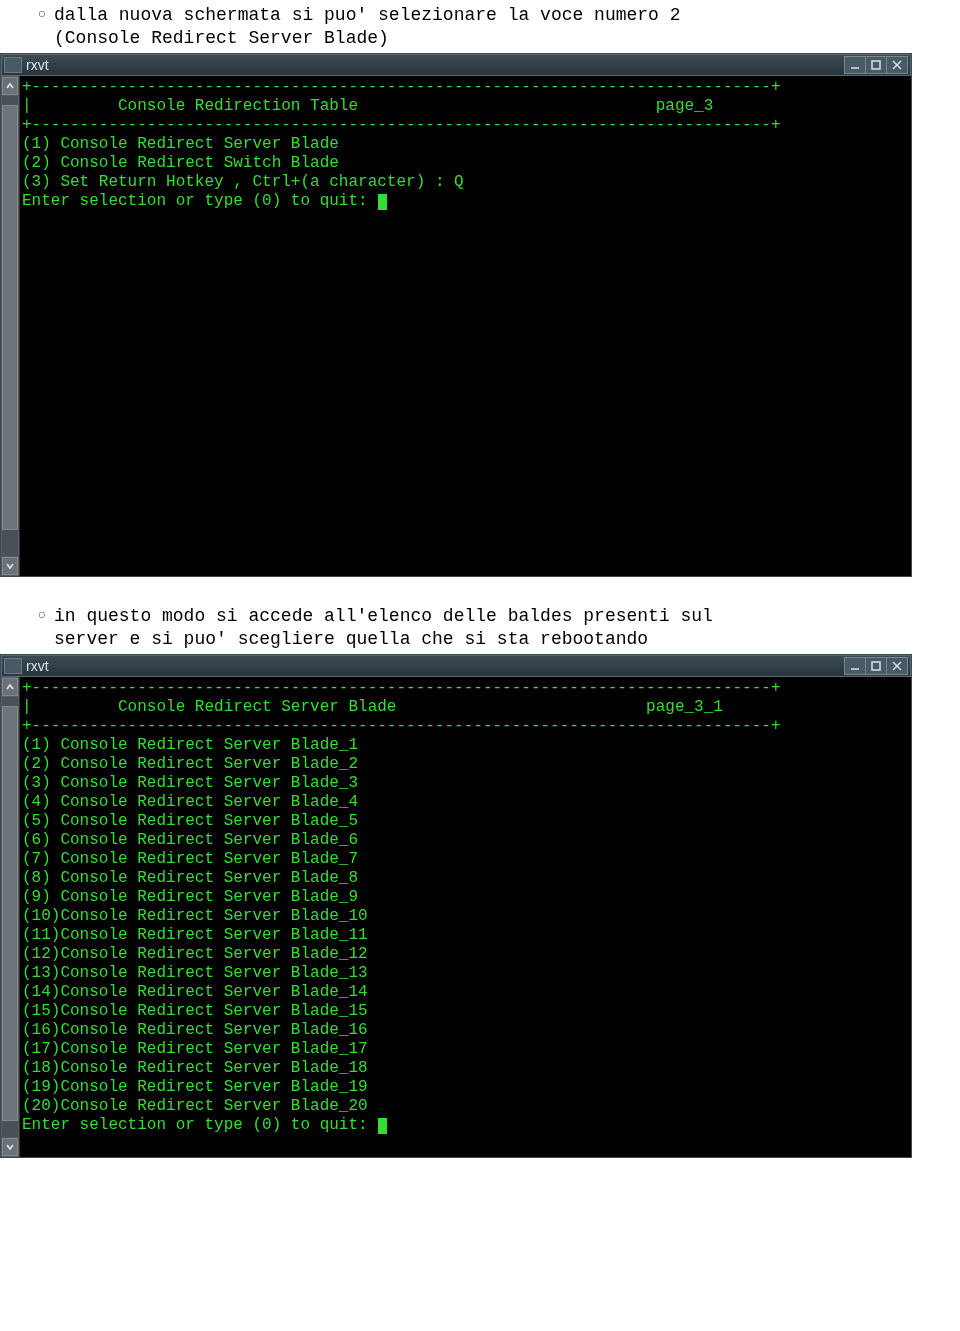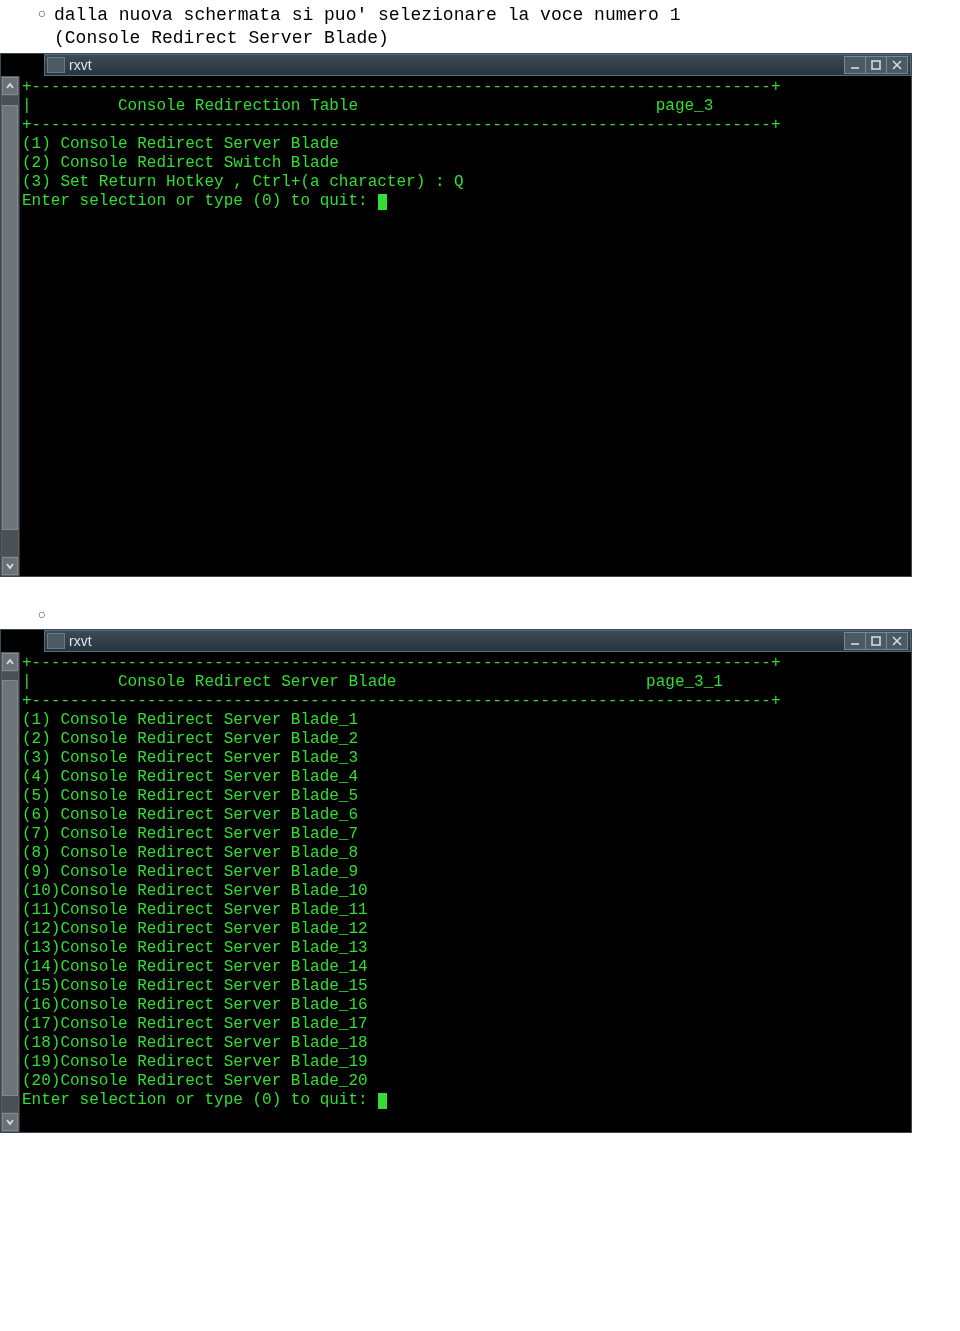--- a/index.html
+++ b/index.html
@@ -38,21 +38,20 @@
     box-sizing: border-box;
   }
   .titlebar {
     height: 22px;
     background: linear-gradient(#3b4a55, #2a353d);
     display: flex;
     align-items: center;
     padding: 0 2px;
     border: 1px solid #5a6a75;
     box-sizing: border-box;
-    margin-left: 43px;
   }
   .titlebar-left {
     width: 16px; height: 14px;
     background: #4a5a65;
     border: 1px solid #6a7a85;
     margin-right: 4px;
     flex: none;
   }
   .titlebar-title {
     color: #d8e4f0;
@@ -132,21 +131,21 @@
     background: #33dd33;
     vertical-align: text-bottom;
     margin-left: 1px;
   }
 </style>
 </head>
 <body>
 
 <div class="bullet-row">
   <div class="bullet-glyph">○</div>
-  <div class="bullet-text">dalla nuova schermata si puo' selezionare la voce numero 1
+  <div class="bullet-text">dalla nuova schermata si puo' selezionare la voce numero 2
 (Console Redirect Server Blade)</div>
 </div>
 
 <div class="term-window" style="height:auto">
   <div class="titlebar">
     <div class="titlebar-left"></div>
     <div class="titlebar-title">rxvt</div>
     <div class="titlebar-btns">
       <div class="titlebar-btn">
           <svg viewBox="0 0 12 12">
@@ -183,20 +182,22 @@
         </div>
     </div>
     <div class="term-body" id="term1-body"><div class="term-line">+-----------------------------------------------------------------------------+</div><div class="term-line">|         Console Redirection Table                               page_3       </div><div class="term-line">+-----------------------------------------------------------------------------+</div><div class="term-line">(1) Console Redirect Server Blade</div><div class="term-line">(2) Console Redirect Switch Blade</div><div class="term-line"><span>(3) Set Return Hotkey , Ctrl+(</span><span class="u">a character</span><span>) : </span><span class="u">Q</span></div><div class="term-line">Enter selection or type (0) to quit: <span class="cursor"></span></div></div>
   </div>
 </div>
 
 <div style="height:14px"></div>
 
 <div class="bullet-row">
   <div class="bullet-glyph">○</div>
+  <div class="bullet-text">in questo modo si accede all'elenco delle baldes presenti sul
+server e si puo' scegliere quella che si sta rebootando</div>
 </div>
 
 <div class="term-window" style="height:auto">
   <div class="titlebar">
     <div class="titlebar-left"></div>
     <div class="titlebar-title">rxvt</div>
     <div class="titlebar-btns">
       <div class="titlebar-btn">
           <svg viewBox="0 0 12 12">
             <line x1="2" y1="9" x2="10" y2="9"></line>

